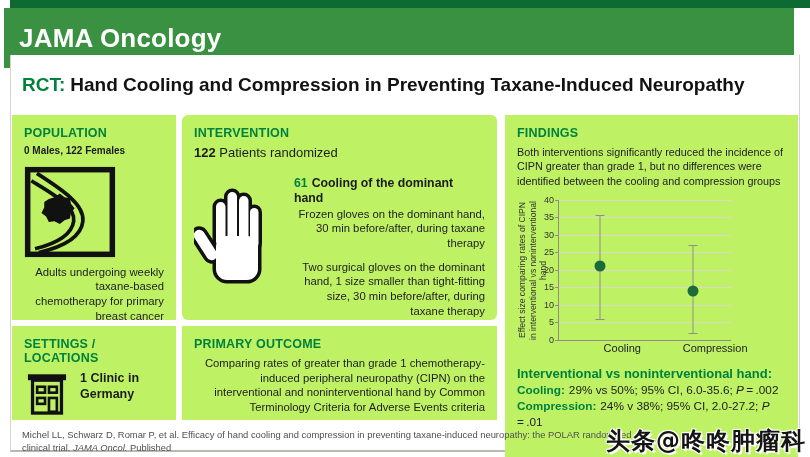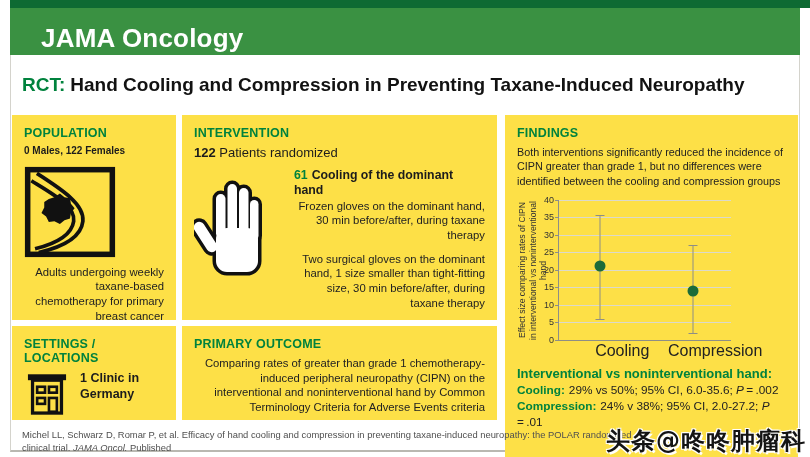--- a/index.html
+++ b/index.html
@@ -6,50 +6,50 @@
   body{
     width:810px;height:457px;background:#ffffff;overflow:hidden;
     font-family:"Liberation Sans","DejaVu Sans",sans-serif;color:#1c1c1c;
     position:relative;
   }
   .page{position:absolute;inset:0;}
 
   
   .top-strip{position:absolute;left:10px;right:0;top:0;height:8px;background:#0e6a33;}
   .header-band{
-    position:absolute;left:10px;top:8px;width:790px;height:60px;background:#3a9142;
-    display:flex;align-items:center;padding-left:31px;box-sizing:border-box;
+    position:absolute;left:4px;top:8px;width:790px;height:60px;background:#3a9142;
+    display:flex;align-items:center;padding-left:15px;box-sizing:border-box;
   }
   .journal-title{color:#ffffff;font-size:26px;font-weight:bold;letter-spacing:.2px;}
 
   
   .content-card{
     position:absolute;left:10px;top:55px;width:790px;height:397px;background:#ffffff;
     border:1px solid #d4d3cc;border-top:none;border-bottom:2px solid #b9b8b1;box-sizing:border-box;
   }
 
   .study-title{position:absolute;left:22px;top:74px;font-size:19px;font-weight:bold;color:#121212;}
   .study-title .tag{color:#00823d;margin-right:5px;}
 
   
-  .sec{position:absolute;background:#fde047;box-sizing:border-box;padding:11px 12px;}
+  .sec{position:absolute;background:#bef264;box-sizing:border-box;padding:11px 12px;}
   .sec h2{margin:0 0 5px 0;font-size:12.5px;font-weight:bold;color:#00823d;letter-spacing:.2px;}
   .sec-pop{left:12px;top:115px;width:164px;height:205px;}
-  .sec-int{left:182px;top:115px;width:315px;height:205px;}
+  .sec-int{left:182px;top:115px;width:315px;height:205px;border-radius:6px;}
   .sec-fin{left:505px;top:115px;width:293px;height:348px;}
   .sec-set{left:12px;top:326px;width:164px;height:94px;}
   .sec-out{left:182px;top:326px;width:315px;height:94px;}
 
   .bold-line{font-size:10px;font-weight:bold;line-height:1.25;}
   .body-text{font-size:11.3px;line-height:1.3;margin:0;color:#222;text-align:right;}
 
   
   .pop-icon{margin:8px 0 7px 0;}
   
-  .rand-line{font-size:13px;margin:2px 0 8px 0;}
+  .rand-line{font-size:13px;margin:2px 0 16px 0;}
   .rand-line b{font-weight:bold;}
   .int-row{display:flex;gap:18px;}
   .arm{margin-bottom:9px;}
   .arm-title{font-size:12.3px;font-weight:bold;line-height:1.25;}
   .green-n{color:#00823d;font-weight:bold;margin-right:4px;}
   
   .set-row{display:flex;gap:10px;align-items:flex-start;margin-top:4px;justify-content:center;}
   .set-text{font-size:12.5px;font-weight:bold;line-height:1.3;width:84px;}
 
   
@@ -65,21 +65,21 @@
   .plot{
     position:relative;width:172px;height:140px;
     border-left:1px solid #8e8e86;border-bottom:1px solid #8e8e86;
   }
   .gridline{position:absolute;left:0;right:0;height:1px;background:#dbd9cc;}
   .ytickmark{position:absolute;left:-4px;width:4px;height:1px;background:#8e8e86;}
   .errbar{position:absolute;width:1px;transform:translateX(-50%);}
   .cap{position:absolute;width:9px;height:1px;transform:translateX(-50%);}
   .dot{position:absolute;width:11px;height:11px;border-radius:50%;transform:translate(-50%,-50%);}
   .xlabels{position:absolute;left:41px;top:142px;width:172px;height:16px;}
-  .xlabel{position:absolute;transform:translateX(-50%);font-size:16px;color:#222;white-space:nowrap;padding-left:46px;}
+  .xlabel{position:absolute;transform:translateX(-50%);font-size:11px;color:#222;white-space:nowrap;padding-left:46px;}
 
   .results{margin-top:6px;}
   .res-head{font-size:13px;font-weight:bold;color:#00823d;margin-bottom:2px;}
   .res-line{font-size:11.8px;line-height:1.35;color:#222;}
   .res-line .lbl{color:#00823d;font-weight:bold;margin-right:4px;}
   .res-line i{font-style:italic;}
 
   
   .citation{position:absolute;left:22px;top:428px;width:640px;font-size:9.4px;line-height:1.4;color:#4f4f4f;margin:0;}
   .citation i{font-style:italic;}

